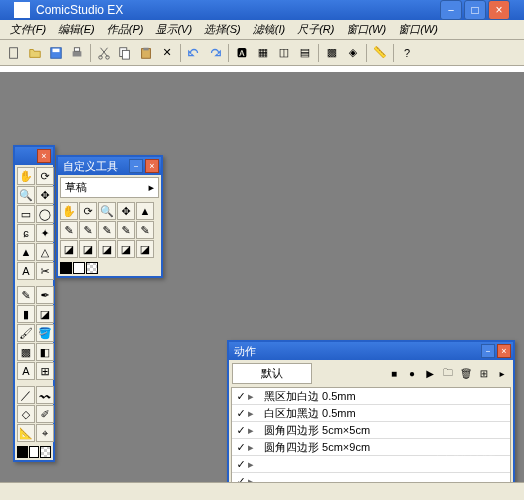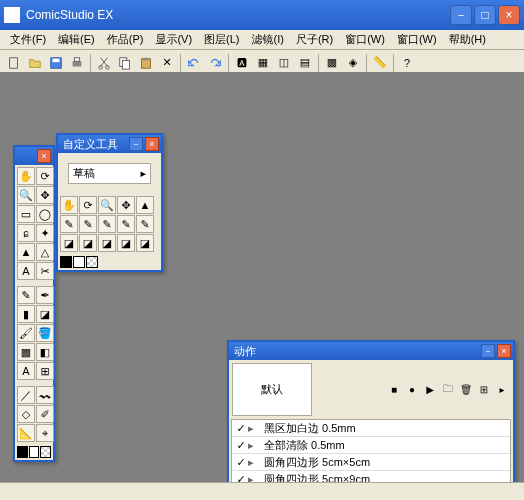--- a/index.html
+++ b/index.html
@@ -1,49 +1,49 @@
 <!DOCTYPE html>
 <html><head>
 <meta charset="utf-8">
 <style>
 * { box-sizing: border-box; margin: 0; padding: 0; }
 body { font-family: "Microsoft YaHei", Arial, sans-serif; font-size: 11px; background: #fff; width: 524px; height: 500px; overflow: hidden; position: relative; }
-.titlebar { background: linear-gradient(to bottom, #3b7ae0, #2560c8); height: 30px; display: flex; align-items: center; padding: 0 4px; color: #fff; }
+.titlebar { background: linear-gradient(to bottom, #3b7ae0, #2560c8); height: 20px; display: flex; align-items: center; padding: 0 14px; color: #fff; }
 .titlebar .app-icon { width: 16px; height: 16px; background: #fff; margin-right: 6px; display: inline-block; }
 .titlebar .title { flex: 1; font-size: 12px; font-weight: normal; }
 .win-btns { display: flex; gap: 2px; }
 .win-btn { width: 22px; height: 20px; background: #4a85e5; border: 1px solid #2d5ca8; border-radius: 3px; display: flex; align-items: center; justify-content: center; color: #fff; font-size: 12px; cursor: pointer; }
 .win-btn.close { background: #e86b4a; }
-.menubar { background: #ece9d8; height: 20px; display: flex; align-items: center; border-bottom: 1px solid #aca899; padding: 0 4px; }
+.menubar { background: #ece9d8; height: 20px; display: flex; align-items: center; border-bottom: 1px solid #aca899; padding: 0 4px; font-style: italic; }
 .menubar span { padding: 2px 6px; cursor: pointer; }
 .toolbar { background: #ece9d8; height: 26px; display: flex; align-items: center; padding: 2px 4px; border-bottom: 1px solid #aca899; gap: 1px; }
 .tb-btn { width: 20px; height: 20px; border: 1px solid transparent; display: flex; align-items: center; justify-content: center; cursor: pointer; }
 .tb-sep { width: 1px; height: 18px; background: #aca899; margin: 0 2px; }
 .workspace { background: #808080; position: absolute; top: 72px; left: 0; right: 0; bottom: 18px; }
 .statusbar { position: absolute; bottom: 0; left: 0; right: 0; height: 18px; background: #ece9d8; border-top: 1px solid #aca899; }
 
 .panel { position: absolute; background: #ece9d8; border: 2px solid #2560c8; box-shadow: 2px 2px 4px rgba(0,0,0,0.3); }
 .panel-titlebar { background: linear-gradient(to bottom, #3b7ae0, #2560c8); height: 18px; display: flex; align-items: center; padding: 0 2px; color: #fff; font-size: 11px; }
 .panel-titlebar .ptitle { flex: 1; padding-left: 3px; }
 .panel-btn { width: 14px; height: 14px; background: #e86b4a; border: 1px solid #a03a20; display: flex; align-items: center; justify-content: center; color: #fff; font-size: 9px; cursor: pointer; margin-left: 2px; }
 .panel-btn.min { background: #4a85e5; border-color: #2d5ca8; }
 
 .tools-panel { left: 13px; top: 73px; width: 42px; }
 .tools-grid { display: grid; grid-template-columns: 18px 18px; gap: 1px; padding: 2px; }
 .tool-cell { width: 18px; height: 18px; background: #f5f3e8; border: 1px solid #aca899; display: flex; align-items: center; justify-content: center; cursor: pointer; font-size: 11px; }
 .color-swatches { display: flex; padding: 2px; gap: 1px; }
 .swatch { width: 12px; height: 12px; border: 1px solid #000; }
 
-.custom-tools { left: 56px; top: 61px; width: 107px; }
-.ct-header { background: #fff; border: 1px solid #aca899; margin: 10px; padding: 2px 4px; display: flex; justify-content: space-between; align-items: center; text-align: right; }
+.custom-tools { left: 56px; top: 83px; width: 107px; }
+.ct-header { background: #fff; border: 1px solid #aca899; margin: 2px; padding: 2px 4px; display: flex; justify-content: space-between; align-items: center; text-align: right; }
 .ct-grid { display: grid; grid-template-columns: repeat(5, 18px); gap: 1px; padding: 2px; }
 
 .actions-panel { left: 227px; top: 268px; width: 288px; }
 .actions-toolbar { display: flex; align-items: center; padding: 3px; gap: 2px; background: #ece9d8; }
-.act-default { background: #fff; border: 1px solid #aca899; padding: 18px 28px; font-size: 11px; cursor: pointer; text-align: center; }
+.act-default { background: #fff; border: 1px solid #aca899; padding: 2px 28px; font-size: 11px; cursor: pointer; text-align: center; }
 .act-btn { width: 16px; height: 16px; border: 1px solid transparent; display: flex; align-items: center; justify-content: center; cursor: pointer; font-size: 10px; }
 .actions-list { background: #fff; border: 1px solid #aca899; margin: 0 2px 2px; max-height: 148px; overflow-y: scroll; }
 .action-row { display: flex; align-items: center; border-bottom: 1px solid #ddd; padding: 1px 2px; height: 17px; }
 .action-row .chk { width: 14px; text-align: center; }
 .action-row .arrow { width: 14px; color: #666; }
 .action-row .alabel { flex: 1; padding-left: 2px; }
 
 .watermark { position: absolute; right: 28px; bottom: 20px; color: rgba(255,255,255,0.15); font-size: 14px; }
 
 svg { width: 14px; height: 14px; }
@@ -59,26 +59,25 @@
     <div class="win-btn">□</div>
     <div class="win-btn close">×</div>
   </div>
 </div>
 
 <div class="menubar">
   <span>文件(F)</span>
   <span>编辑(E)</span>
   <span>作品(P)</span>
   <span>显示(V)</span>
-  <span>图层(L)</span>
+  <span>选择(S)</span>
   <span>滤镜(I)</span>
   <span>尺子(R)</span>
   <span>窗口(W)</span>
   <span>窗口(W)</span>
-  <span>帮助(H)</span>
 </div>
 
 <div class="toolbar">
   <div class="tb-btn">
       <svg viewBox="0 0 16 16">
         <rect x="3" y="2" width="9" height="12" fill="none" stroke="#555"></rect>
       </svg>
     </div>
   <div class="tb-btn">
       <svg viewBox="0 0 16 16">
@@ -242,21 +241,21 @@
     </div>
     <div class="actions-list" id="actions-list">
         <div class="action-row">
           <span class="chk">✓</span>
           <span class="arrow">▸</span>
           <span class="alabel">黑区加白边 0.5mm</span>
         </div>
         <div class="action-row">
           <span class="chk">✓</span>
           <span class="arrow">▸</span>
-          <span class="alabel">全部清除 0.5mm</span>
+          <span class="alabel">白区加黑边 0.5mm</span>
         </div>
         <div class="action-row">
           <span class="chk">✓</span>
           <span class="arrow">▸</span>
           <span class="alabel">圆角四边形 5cm×5cm</span>
         </div>
         <div class="action-row">
           <span class="chk">✓</span>
           <span class="arrow">▸</span>
           <span class="alabel">圆角四边形 5cm×9cm</span>

